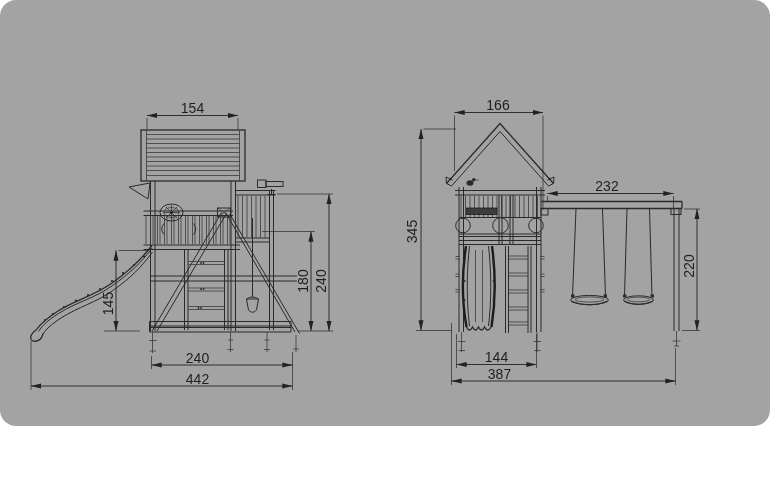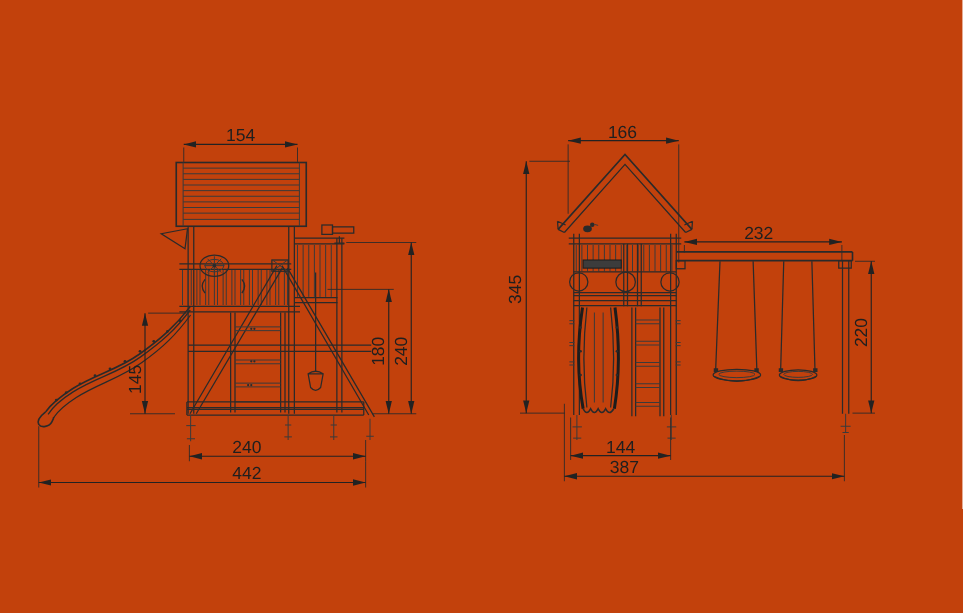--- a/index.html
+++ b/index.html
@@ -1,17 +1,17 @@
 <!DOCTYPE html>
 <html><head>
 <meta charset="utf-8">
 <style>
   html,body{margin:0;padding:0;background:#fff;}
-  #stage{position:relative;width:770px;height:490px;background:#c2410c;overflow:hidden;
-         font-family:"Liberation Sans",sans-serif;}
+  #stage{position:relative;width:770px;height:426px;background:#a3a3a3;overflow:hidden;
+         font-family:"Liberation Sans",sans-serif;border-radius:16px;}
   svg{display:block;}
   .s   {stroke:#2a2a2a;fill:none;stroke-width:1;}
   .s13 {stroke:#2a2a2a;fill:none;stroke-width:1.3;}
   .s08 {stroke:#3a3a3a;fill:none;stroke-width:.8;}
   .thk {stroke:#1c1c1c;fill:none;stroke-width:2.4;}
   .fil {fill:#2a2a2a;stroke:none;}
   .bar {fill:#3c3c3c;stroke:#1c1c1c;stroke-width:.8;}
   .dim {stroke:#222;fill:none;stroke-width:.9;}
   .ext {stroke:#2a2a2a;fill:none;stroke-width:.7;}
   .dtx {font-family:"Liberation Sans",sans-serif;font-size:14px;fill:#1f1f1f;text-anchor:middle;}

